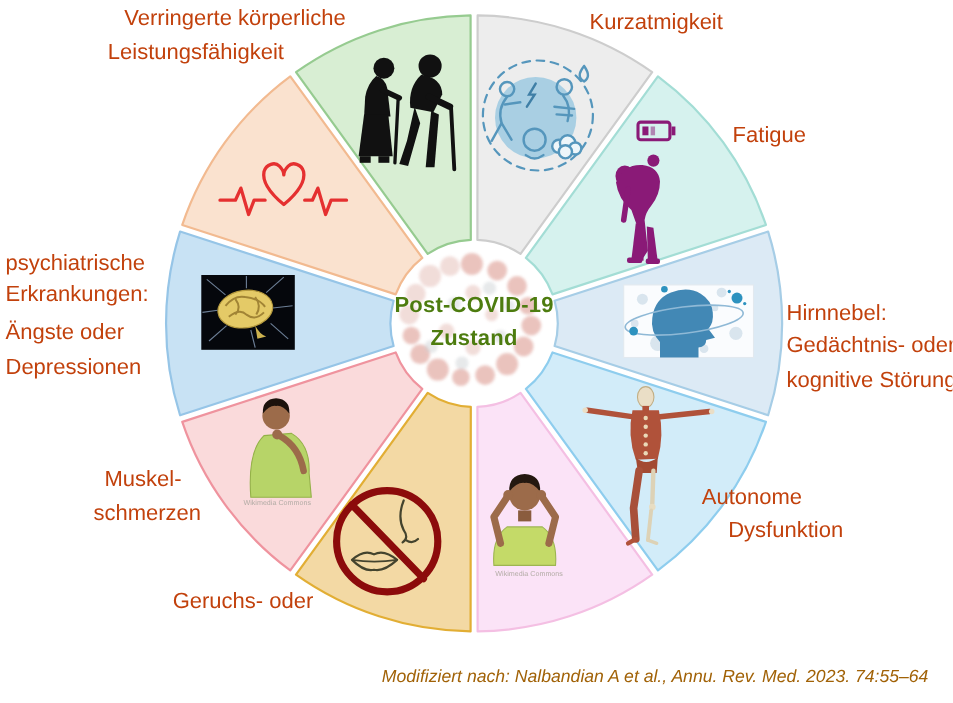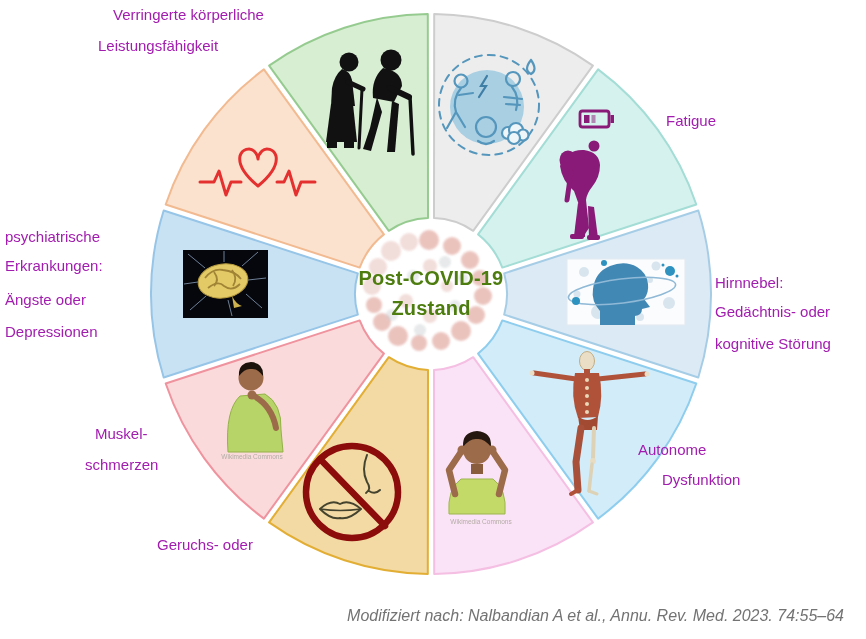--- a/index.html
+++ b/index.html
@@ -1,22 +1,22 @@
 <!DOCTYPE html>
 <html><head>
 <meta charset="utf-8">
 <style>
   html,body{margin:0;padding:0;background:#fff;}
   .stage{position:relative;width:866px;height:639px;background:#fff;overflow:hidden;
          font-family:"Liberation Sans","DejaVu Sans",sans-serif;}
   .stage svg{position:absolute;left:0;top:0;}
-  .lbl{position:absolute;font-size:15px;color:#a21caf;white-space:nowrap;}
+  .lbl{position:absolute;font-size:20px;color:#c2410c;white-space:nowrap;}
   .center-title{position:absolute;left:321px;top:263px;width:220px;text-align:center;
                 font-weight:bold;font-size:20px;line-height:30px;color:#4d7c0f;letter-spacing:.2px;}
-  .citation{position:absolute;top:607px;right:22px;font-style:italic;font-size:16px;color:#737373;white-space:nowrap;}
+  .citation{position:absolute;top:607px;right:22px;font-style:italic;font-size:16px;color:#a16207;white-space:nowrap;}
   .wm{font-size:6.5px;fill:#b3aca6;font-family:"Liberation Sans",sans-serif;}
 </style>
 </head>
 <body>
 
 <div class="stage">
 
 <svg width="866" height="639" viewBox="0 0 866 639">
   <defs>
     <filter id="soften" x="-20%" y="-20%" width="140%" height="140%">
@@ -228,20 +228,21 @@
   <g stroke="#e53030" stroke-width="3" fill="none" stroke-linecap="round" stroke-linejoin="round">
     <path d="M200 182 h14 l5 -11 l7 24 l5 -13 h10"></path>
     <path d="M258 186 C246 176 238 166 240 156 C242 149 250 147 254 151 C256 153 258 156 258 159 C258 156 260 153 262 151 C266 147 274 149 276 156 C278 166 270 176 258 186 Z"></path>
     <path d="M277 182 h7 l5 -11 l7 24 l5 -13 h14"></path>
   </g>
 </svg>
 
 <div class="lbl" style="left:113px;top:6px">Verringerte körperliche</div>
 <div class="lbl" style="left:98px;top:37px">Leistungsfähigkeit</div>
 
+<div class="lbl" style="left:536px;top:9px">Kurzatmigkeit</div>
 
 <div class="lbl" style="left:666px;top:112px">Fatigue</div>
 
 
 <div class="lbl" style="left:5px;top:228px">psychiatrische</div>
 <div class="lbl" style="left:5px;top:257px">Erkrankungen:</div>
 <div class="lbl" style="left:5px;top:291px">Ängste oder</div>
 <div class="lbl" style="left:5px;top:323px">Depressionen</div>
 
 <div class="lbl" style="left:715px;top:274px">Hirnnebel:</div>

